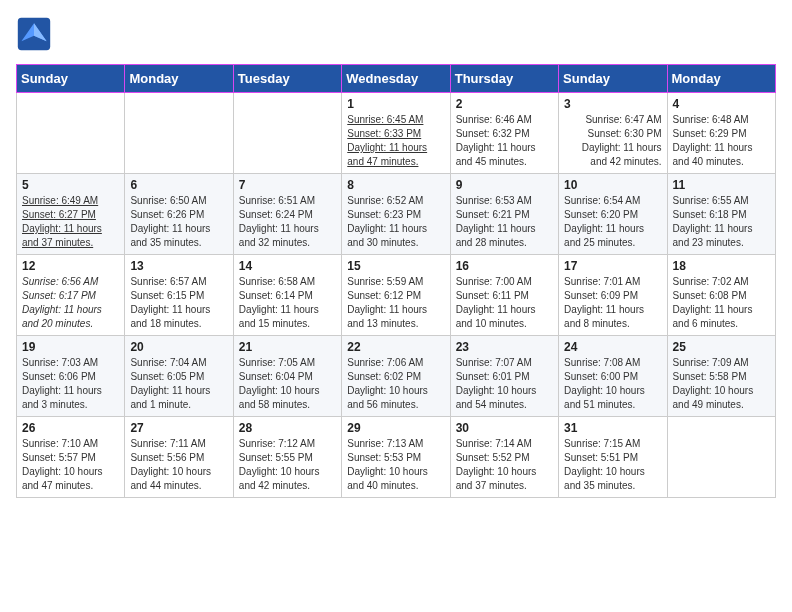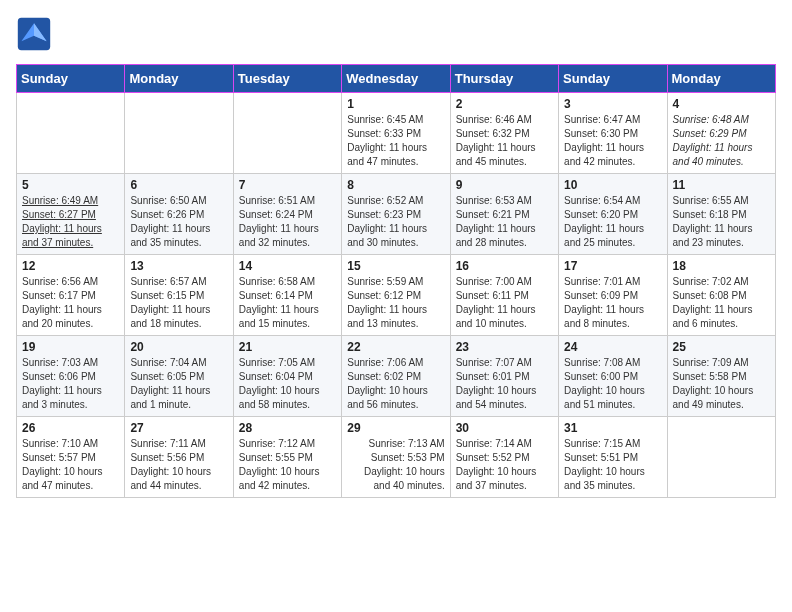--- a/index.html
+++ b/index.html
@@ -120,39 +120,39 @@
         <th>Monday</th>
       </tr>
   </thead>
   <tbody id="calendar-body">
   <tr>
         <td class="empty-cell"></td>
         <td class="empty-cell"></td>
         <td class="empty-cell"></td>
         <td>
           <div class="day-num">1</div>
-          <div class="day-info" style="white-space: pre-line;">Sunrise: 6:45 AM
+          <div class="day-info" style="white-space: pre-line; text-decoration: underline;">Sunrise: 6:45 AM
 Sunset: 6:33 PM
 Daylight: 11 hours and 47 minutes.</div>
         </td>
         <td>
           <div class="day-num">2</div>
           <div class="day-info" style="white-space: pre-line;">Sunrise: 6:46 AM
 Sunset: 6:32 PM
 Daylight: 11 hours and 45 minutes.</div>
         </td>
         <td>
           <div class="day-num">3</div>
-          <div class="day-info" style="white-space: pre-line;">Sunrise: 6:47 AM
+          <div class="day-info" style="white-space: pre-line; text-align: right;">Sunrise: 6:47 AM
 Sunset: 6:30 PM
 Daylight: 11 hours and 42 minutes.</div>
         </td>
         <td>
           <div class="day-num">4</div>
-          <div class="day-info" style="white-space: pre-line; font-style: italic;">Sunrise: 6:48 AM
+          <div class="day-info" style="white-space: pre-line;">Sunrise: 6:48 AM
 Sunset: 6:29 PM
 Daylight: 11 hours and 40 minutes.</div>
         </td>
       </tr>
       <tr>
         <td>
           <div class="day-num">5</div>
           <div class="day-info" style="white-space: pre-line; text-decoration: underline;">Sunrise: 6:49 AM
 Sunset: 6:27 PM
 Daylight: 11 hours and 37 minutes.</div>
@@ -190,21 +190,21 @@
         <td>
           <div class="day-num">11</div>
           <div class="day-info" style="white-space: pre-line;">Sunrise: 6:55 AM
 Sunset: 6:18 PM
 Daylight: 11 hours and 23 minutes.</div>
         </td>
       </tr>
       <tr>
         <td>
           <div class="day-num">12</div>
-          <div class="day-info" style="white-space: pre-line;">Sunrise: 6:56 AM
+          <div class="day-info" style="white-space: pre-line; font-style: italic;">Sunrise: 6:56 AM
 Sunset: 6:17 PM
 Daylight: 11 hours and 20 minutes.</div>
         </td>
         <td>
           <div class="day-num">13</div>
           <div class="day-info" style="white-space: pre-line;">Sunrise: 6:57 AM
 Sunset: 6:15 PM
 Daylight: 11 hours and 18 minutes.</div>
         </td>
         <td>
@@ -296,21 +296,21 @@
 Daylight: 10 hours and 44 minutes.</div>
         </td>
         <td>
           <div class="day-num">28</div>
           <div class="day-info" style="white-space: pre-line;">Sunrise: 7:12 AM
 Sunset: 5:55 PM
 Daylight: 10 hours and 42 minutes.</div>
         </td>
         <td>
           <div class="day-num">29</div>
-          <div class="day-info" style="white-space: pre-line; text-align: right;">Sunrise: 7:13 AM
+          <div class="day-info" style="white-space: pre-line;">Sunrise: 7:13 AM
 Sunset: 5:53 PM
 Daylight: 10 hours and 40 minutes.</div>
         </td>
         <td>
           <div class="day-num">30</div>
           <div class="day-info" style="white-space: pre-line;">Sunrise: 7:14 AM
 Sunset: 5:52 PM
 Daylight: 10 hours and 37 minutes.</div>
         </td>
         <td>

